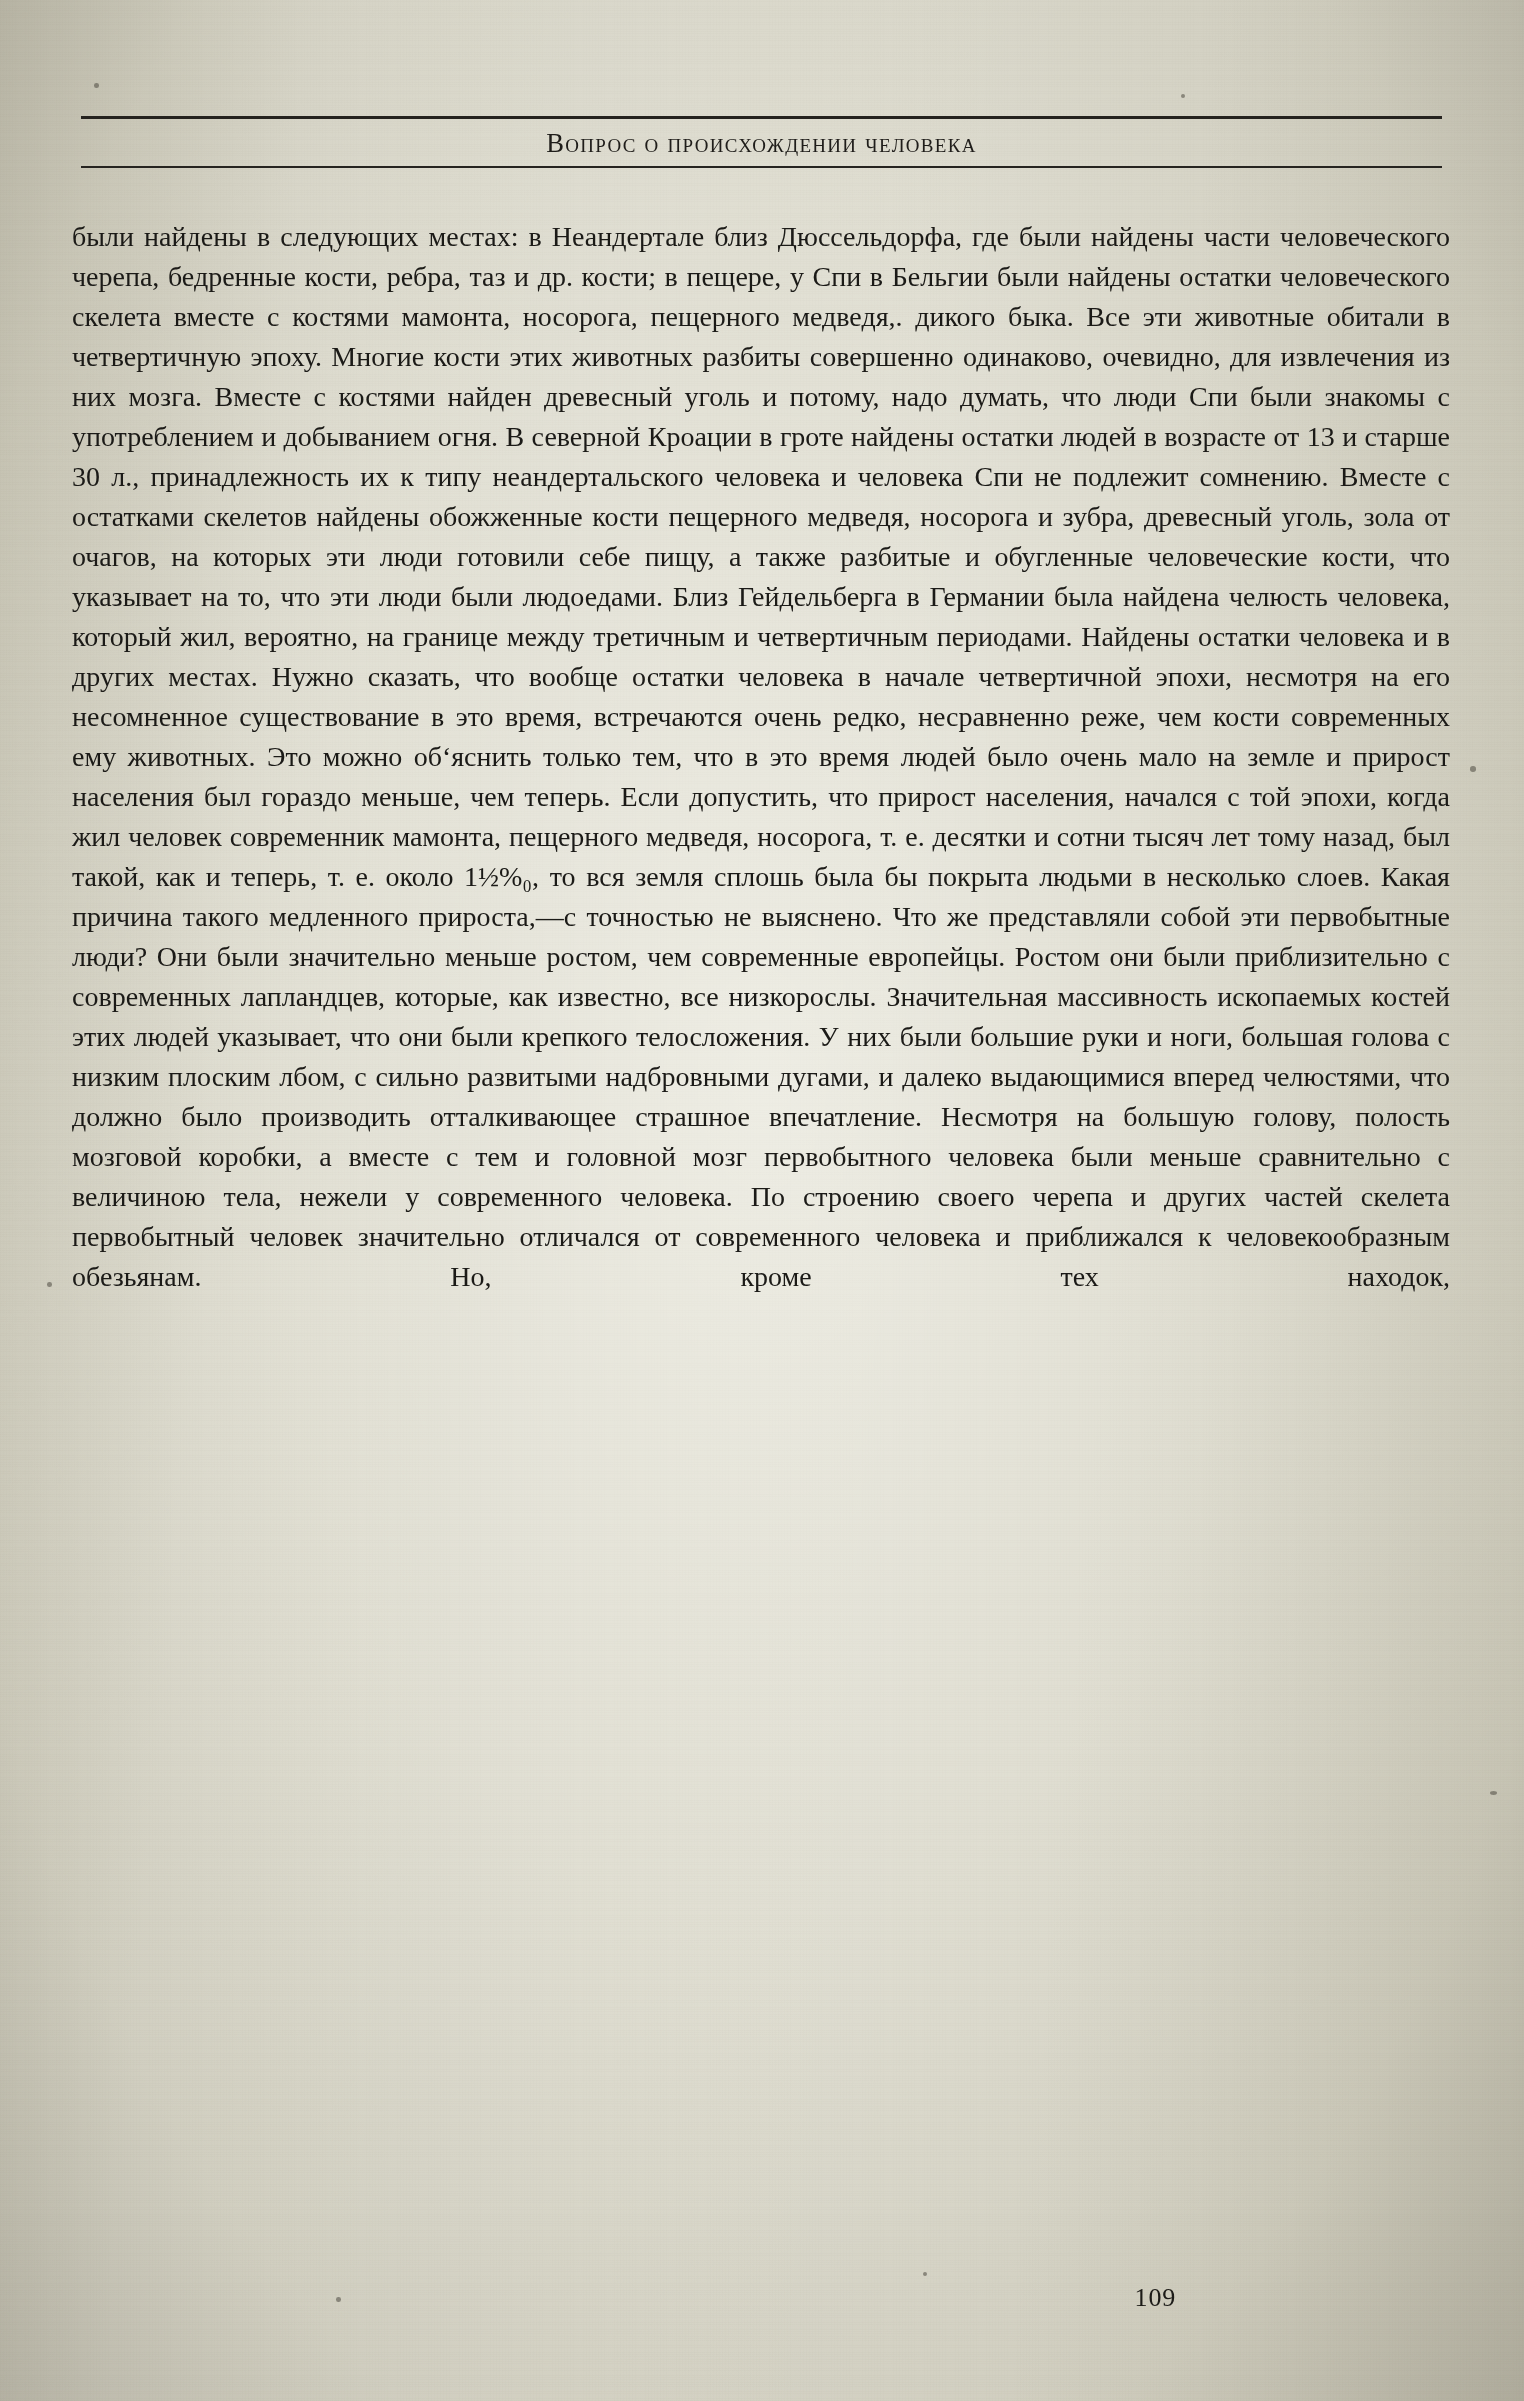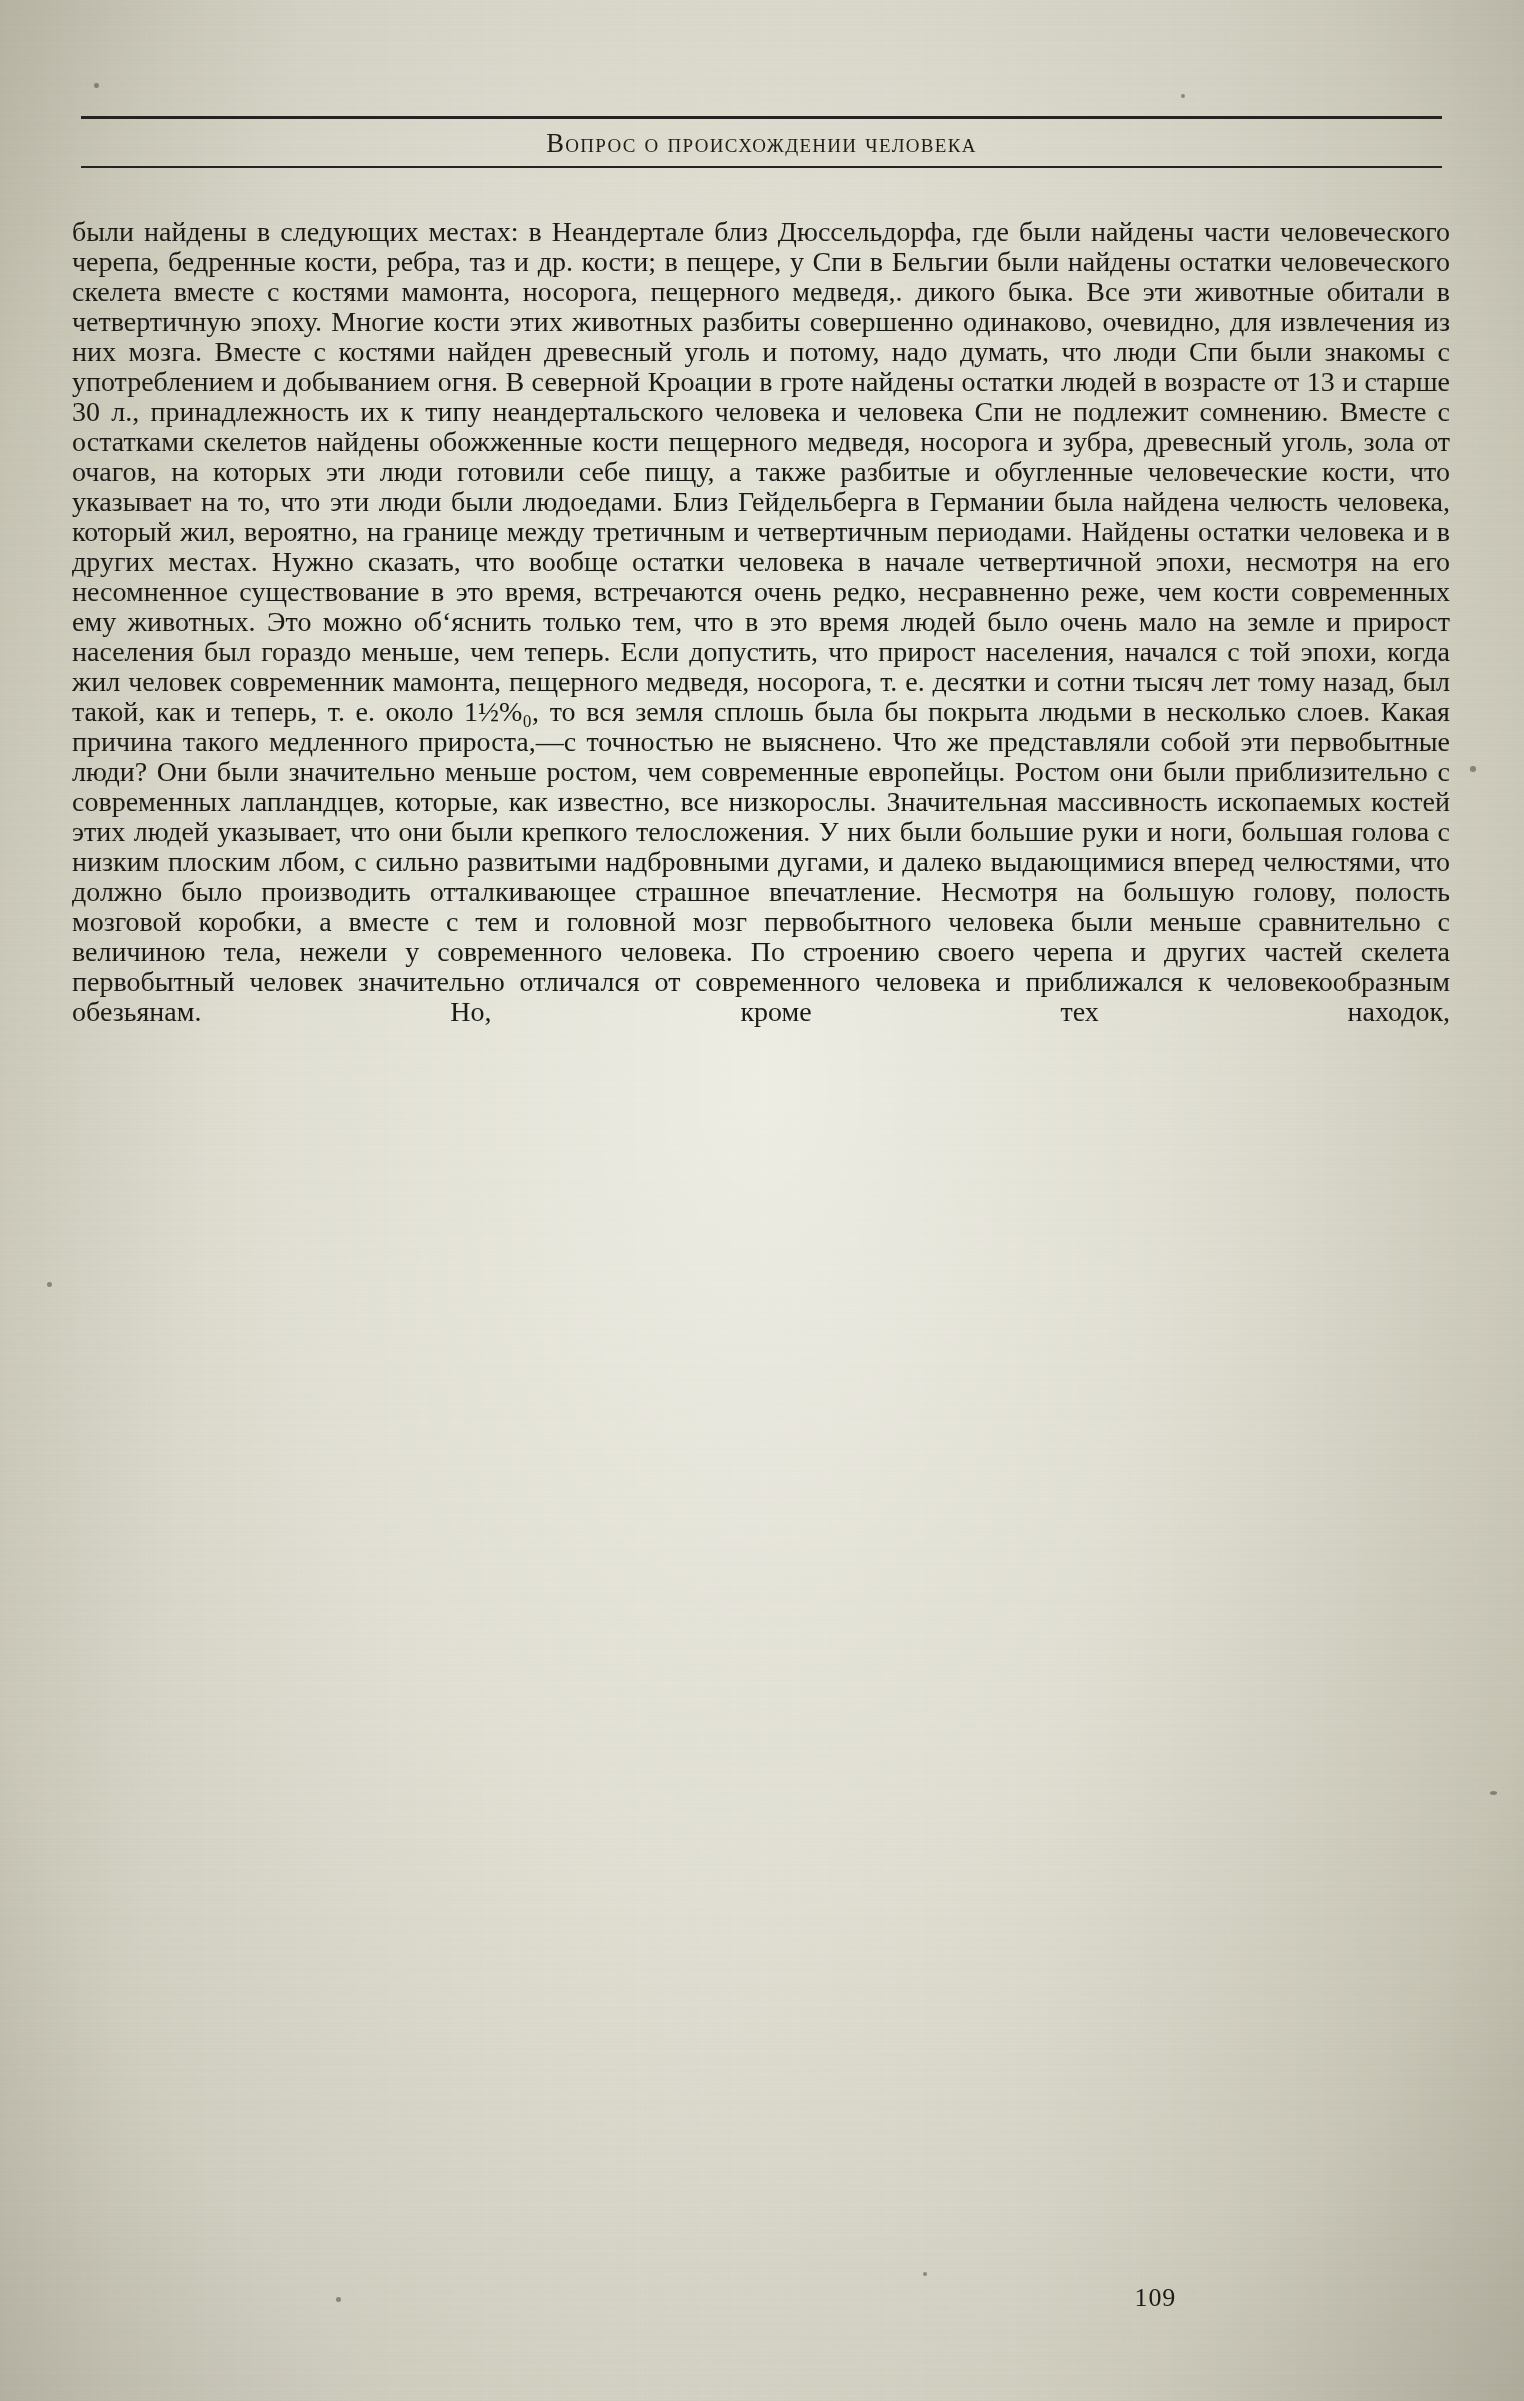--- a/index.html
+++ b/index.html
@@ -76,21 +76,21 @@
     transform: scaleY(1.02);
   }
 
   
   .body-text {
     position: absolute;
     left: 72px;
     top: 217px;
     width: 1378px;
     font-size: 28px;
-    line-height: 30px;
+    line-height: 40px;
     color: #1b1a17;
     text-align: justify;
     text-justify: inter-word;
     -webkit-hyphens: manual;
     hyphens: manual;
     word-spacing: 0.4px;
   }
   .body-text p {
     margin: 0;
     text-indent: 0;

